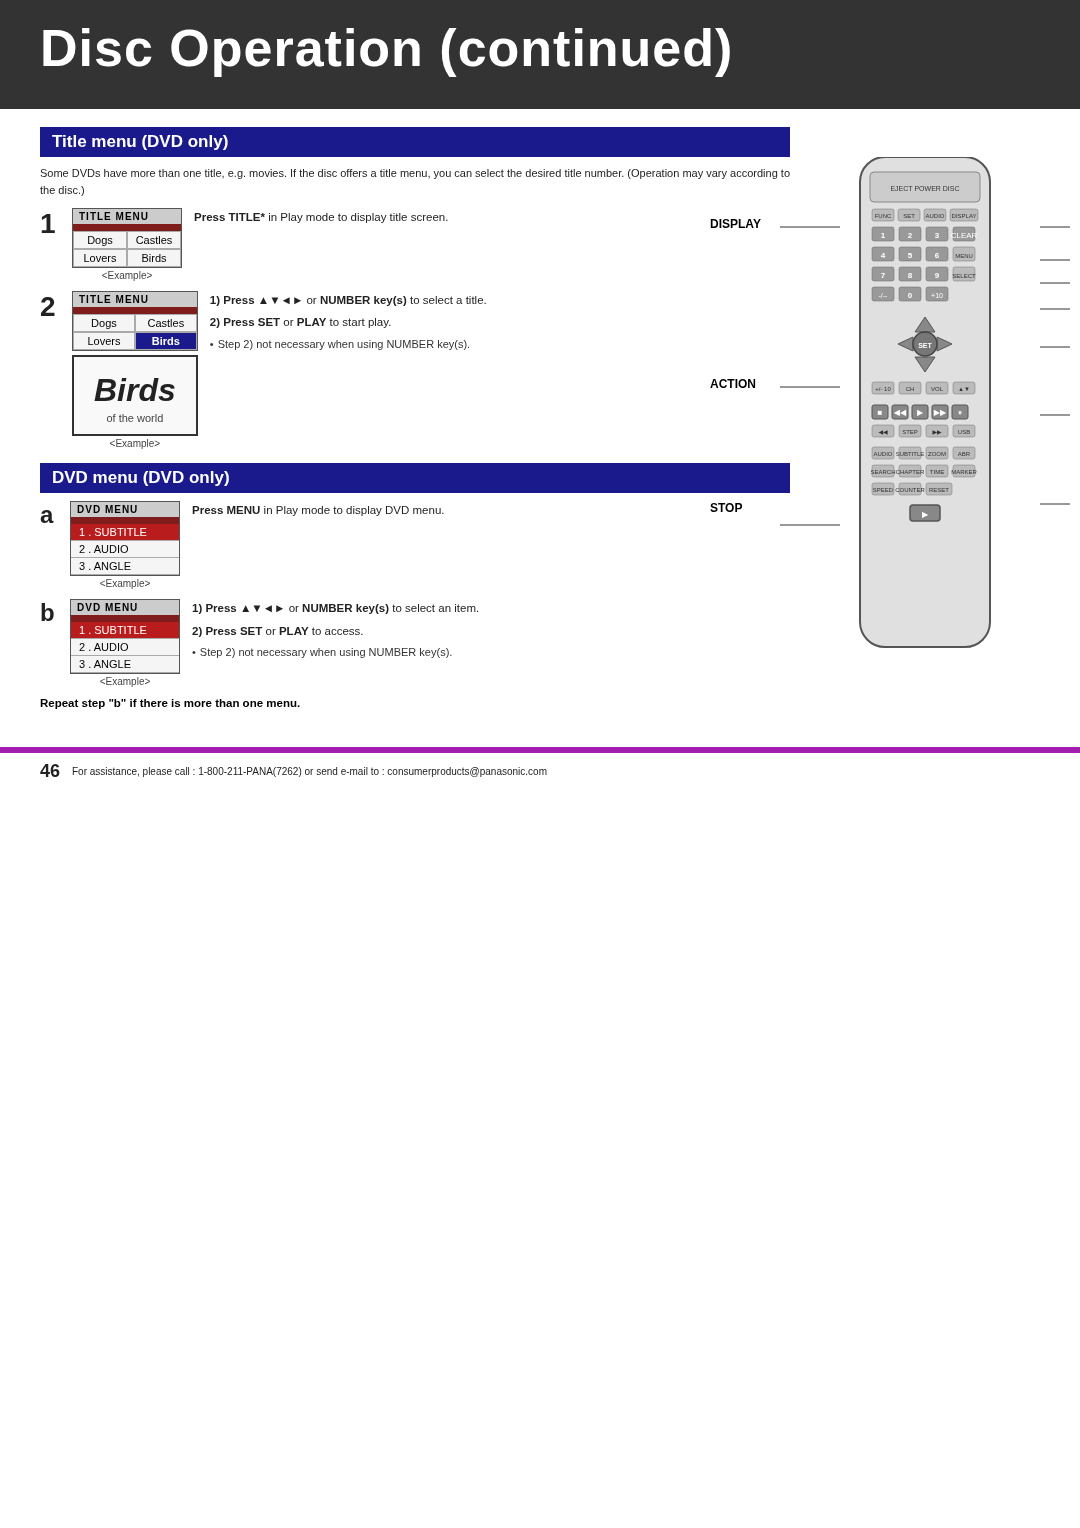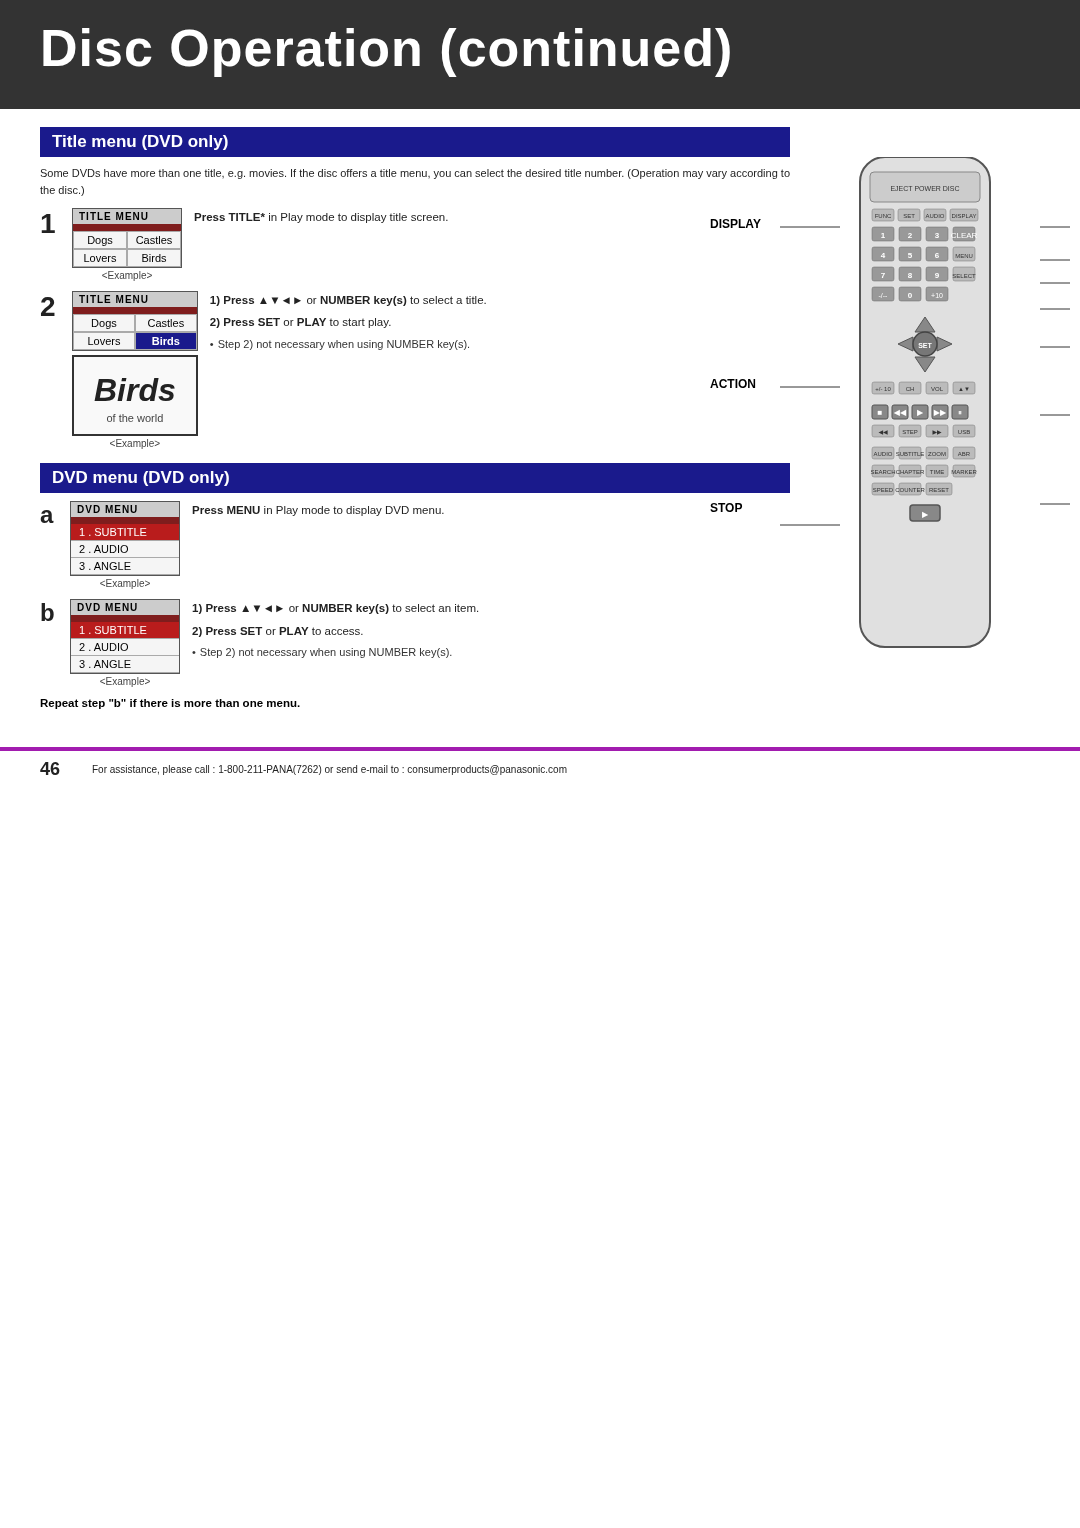--- a/index.html
+++ b/index.html
@@ -186,26 +186,25 @@
     }
 
     .birds-display .birds-subtitle {
       font-size: 11px;
       color: #444;
       margin-top: 4px;
     }
 
     
     .page-footer {
-      border-top: 4px solid #a21caf;
+      border-top: 6px solid #a21caf;
       margin-top: 24px;
       padding: 8px 40px;
       display: flex;
       align-items: center;
-      gap: 20px;
       background: #fff;
     }
 
     .footer-page-num {
       font-size: 18px;
       font-weight: bold;
       color: #222;
       min-width: 32px;
     }
 

